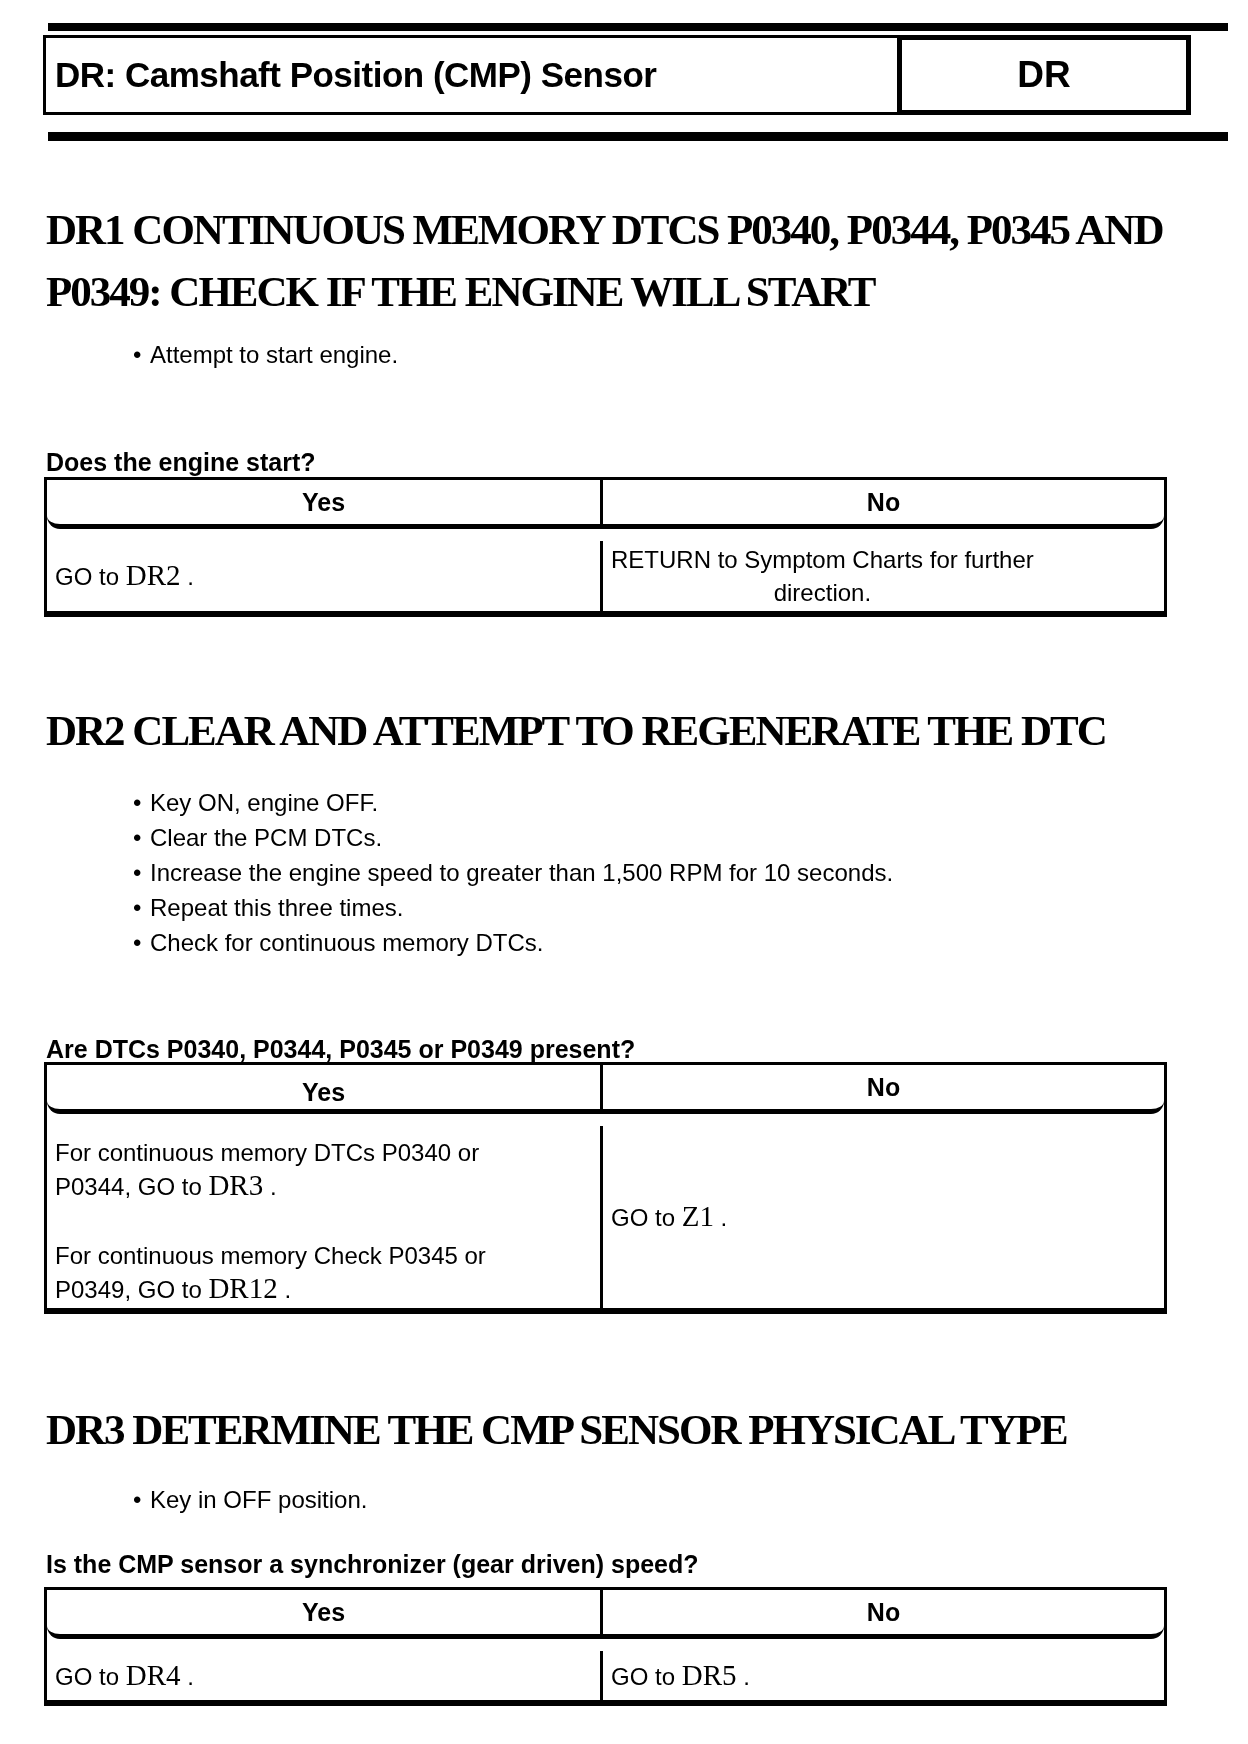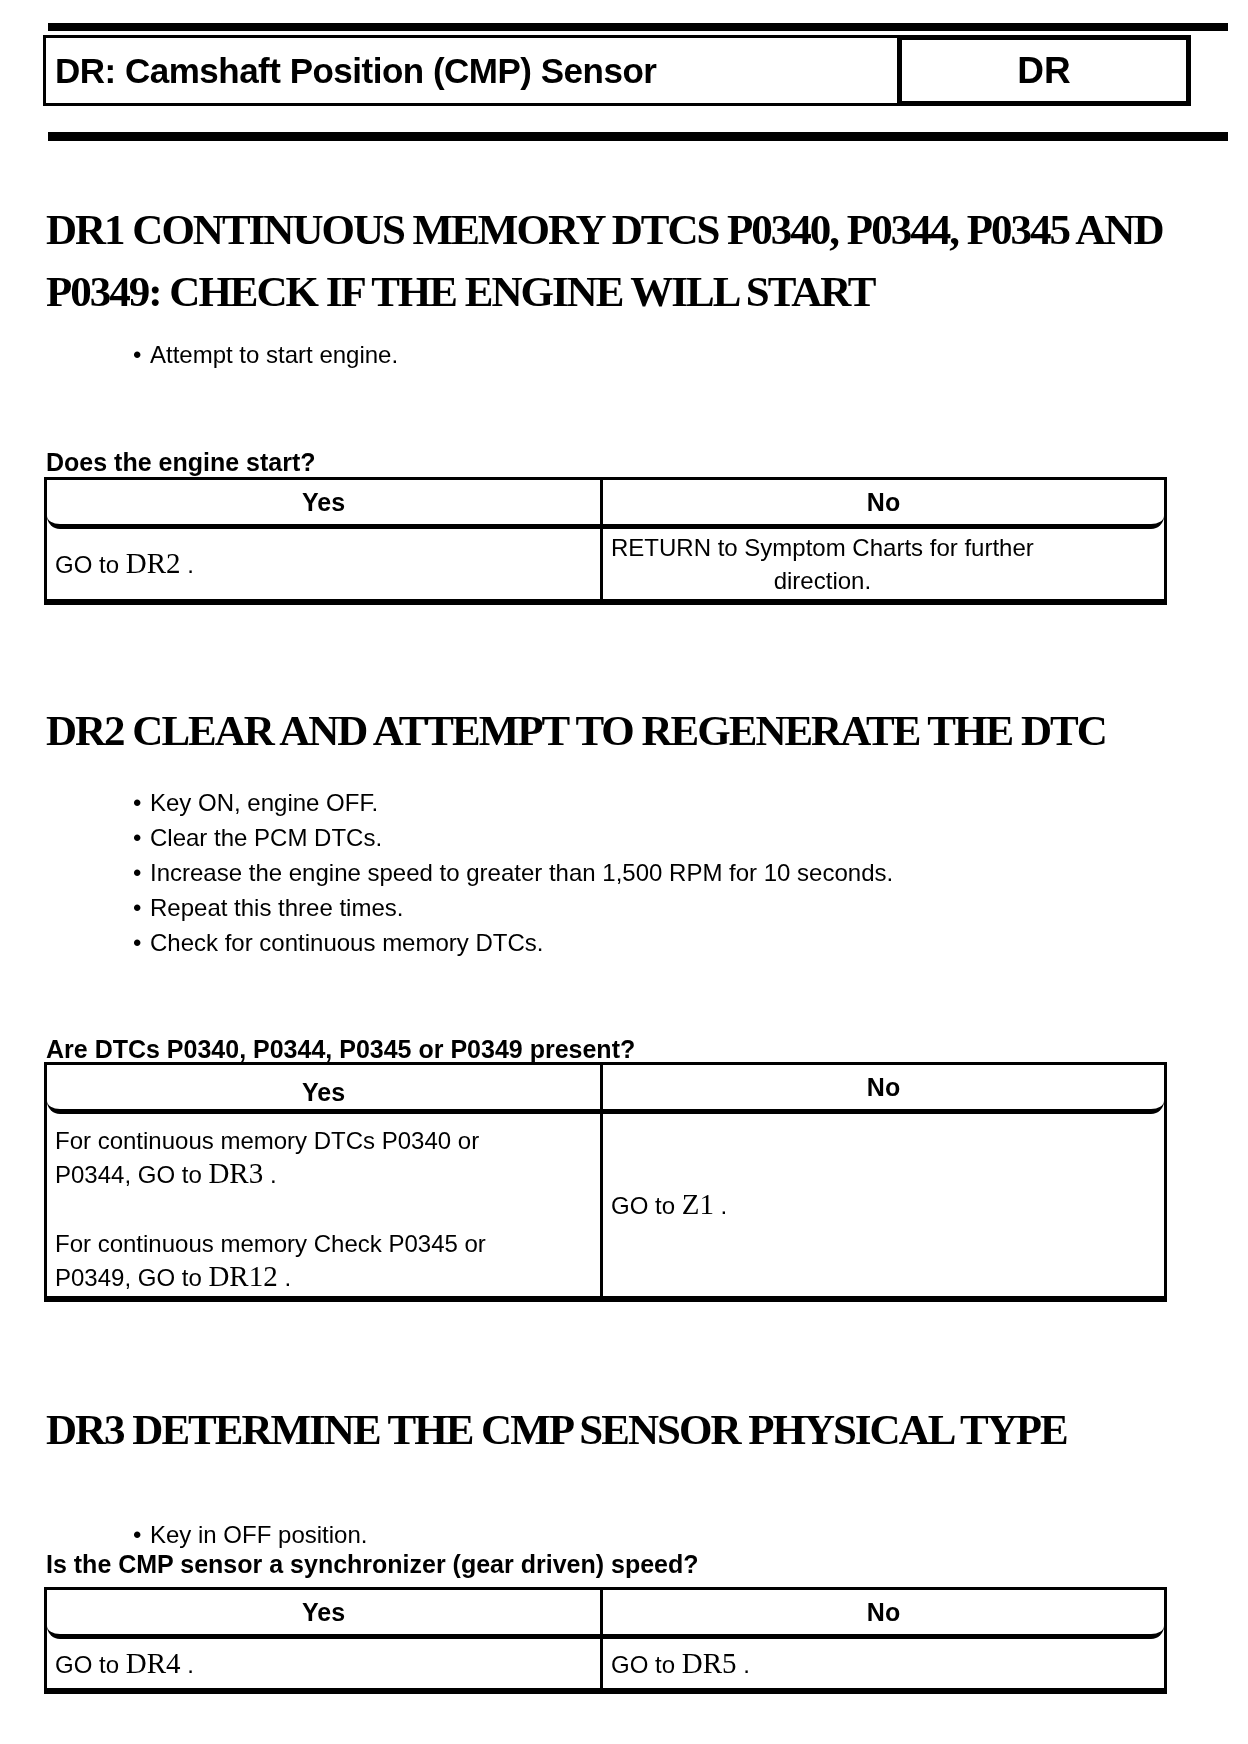--- a/index.html
+++ b/index.html
@@ -19,21 +19,21 @@
   
   .top-bar {
     position: absolute;
     left: 48px; top: 23px;
     width: 1180px; height: 8px;
     background: #000;
   }
   .header-box {
     position: absolute;
     left: 43px; top: 35px;
-    width: 1148px; height: 71px;
+    width: 1148px; height: 80px;
     border: 3px solid #000;
     box-sizing: border-box;
     display: flex;
   }
   .header-title-cell {
     flex: 1;
     display: flex;
     align-items: center;
     padding-left: 9px;
     font-weight: bold;
@@ -112,21 +112,21 @@
   }
   .hcell {
     height: 44px;
     display: flex;
     align-items: center;
     justify-content: center;
     font-weight: bold;
     font-size: 25px;
     box-sizing: border-box;
   }
-  .brow { display: flex; }
+  .brow { display: flex; margin-top: 12px; }
   .cell-yes {
     width: 556px;
     border-right: 3px solid #000;
     box-sizing: border-box;
     flex: none;
   }
   .cell-no { flex: 1; text-align: center; }
   .vcenter {
     display: flex;
     align-items: center;
@@ -210,21 +210,21 @@
 P0349, GO to </span><span class="ref">DR12</span><span> .</span></div>
     </div>
     <div class="cell-no bcell vcenter">
       <div class="cell-text"><span>GO to </span><span class="ref">Z1</span><span> .</span></div>
     </div>
   </div>
 </div>
 
 <div class="sec-heading" style="top:1399px;">DR3 DETERMINE THE CMP SENSOR PHYSICAL TYPE</div>
 
-<div class="bullets" style="top:1482px;margin-top:35px;">
+<div class="bullets" style="top:1482px;">
   <div class="bullet">Key in OFF position.</div>
 </div>
 
 <div class="question" style="top:1549px;">Is the CMP sensor a synchronizer (gear driven) speed?</div>
 
 <div class="qtable t3" style="top:1587px;">
   <div class="hrow">
     <div class="hcell cell-yes">Yes</div>
     <div class="hcell cell-no">No</div>
   </div>

